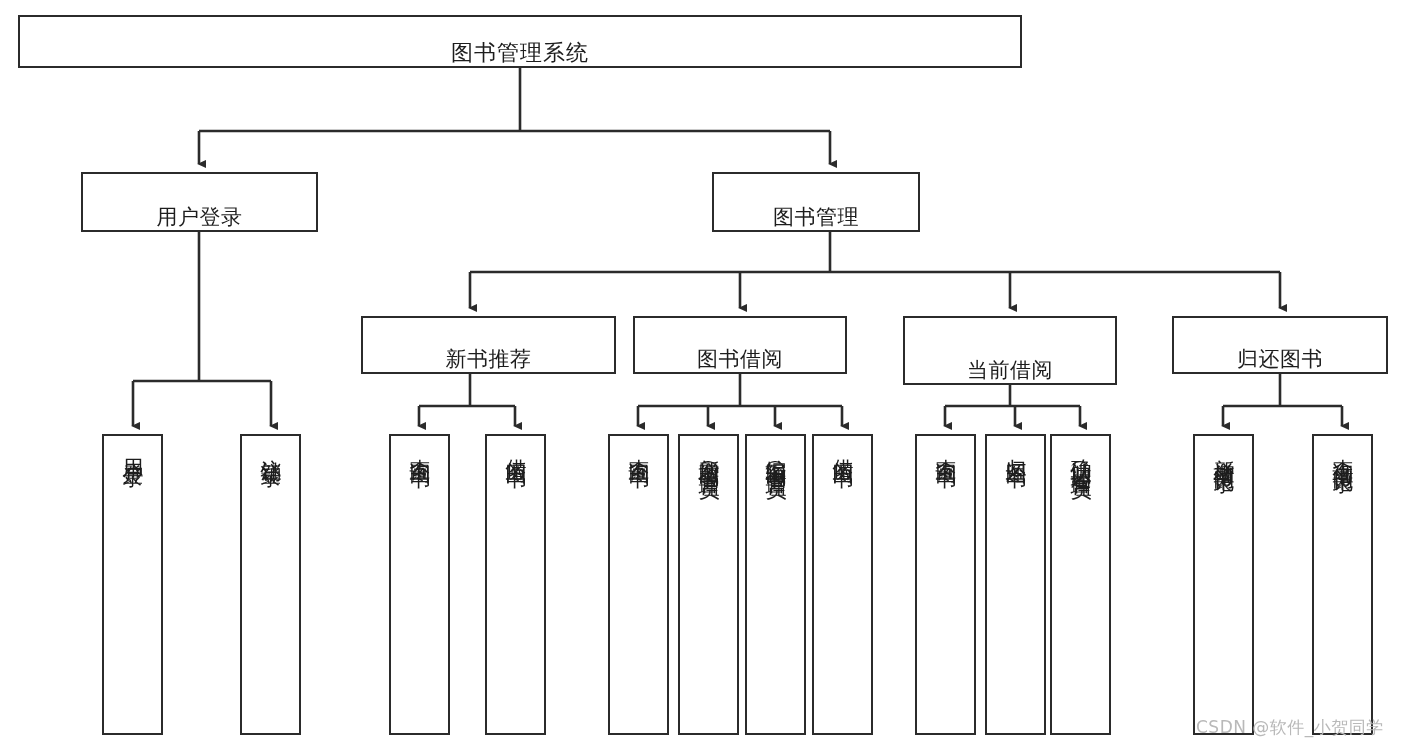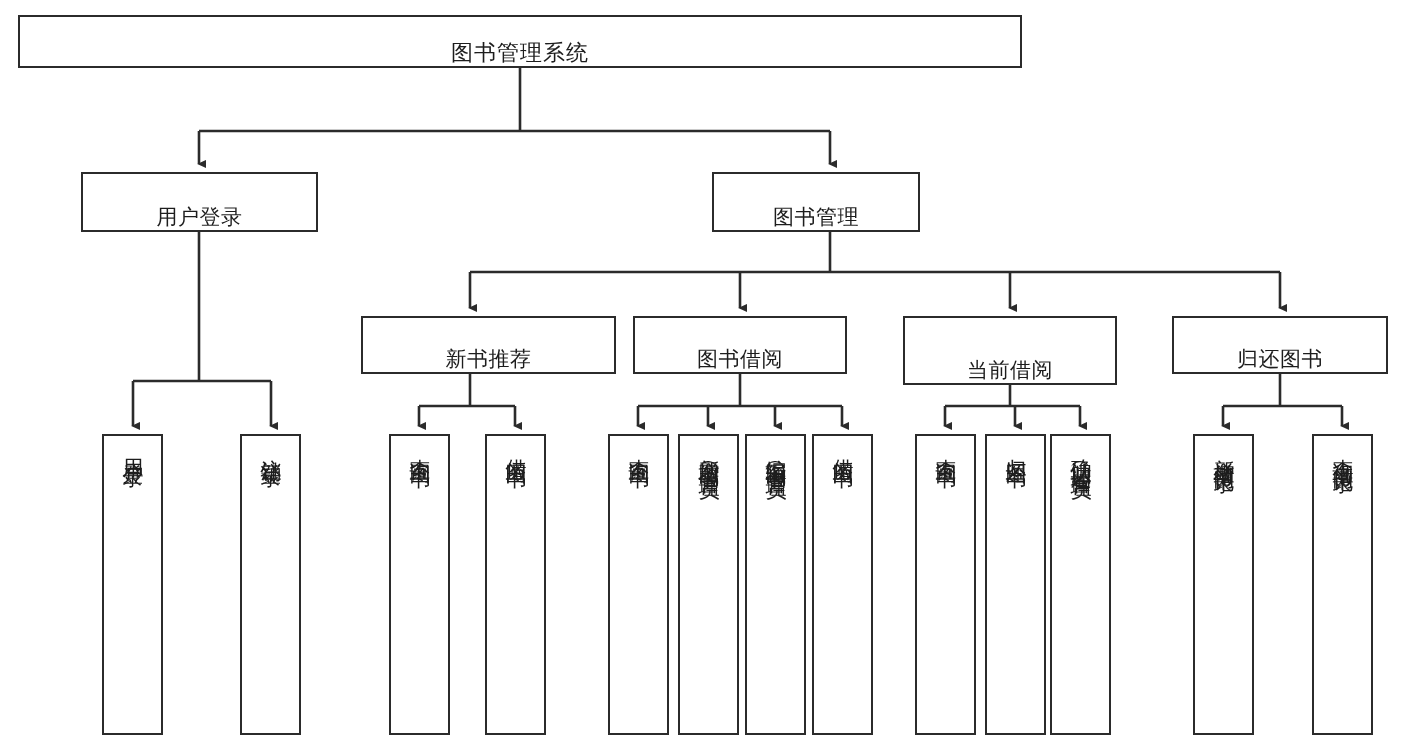--- a/index.html
+++ b/index.html
@@ -184,14 +184,15 @@
   <div class="node vert" style="left: 1050px; top: 434px; width: 61px; height: 301px; border-color: rgb(43, 43, 43); background: rgb(255, 255, 255);">
     <span class="node-label" style="color: rgb(29, 29, 29);">确认归还（管理员）</span>
   </div>
   <div class="node vert" style="left: 1193px; top: 434px; width: 61px; height: 301px; border-color: rgb(43, 43, 43); background: rgb(255, 255, 255);">
     <span class="node-label" style="color: rgb(29, 29, 29);">新增借阅记录</span>
   </div>
   <div class="node vert" style="left: 1312px; top: 434px; width: 61px; height: 301px; border-color: rgb(43, 43, 43); background: rgb(255, 255, 255);">
     <span class="node-label" style="color: rgb(29, 29, 29);">查询借阅记录</span>
   </div>
 
+  <div class="watermark" style="left: 1196px; top: 716px; color: rgb(185, 185, 185);">CSDN @软件_小贺同学</div>
 
 </div>
 
 </body></html>

